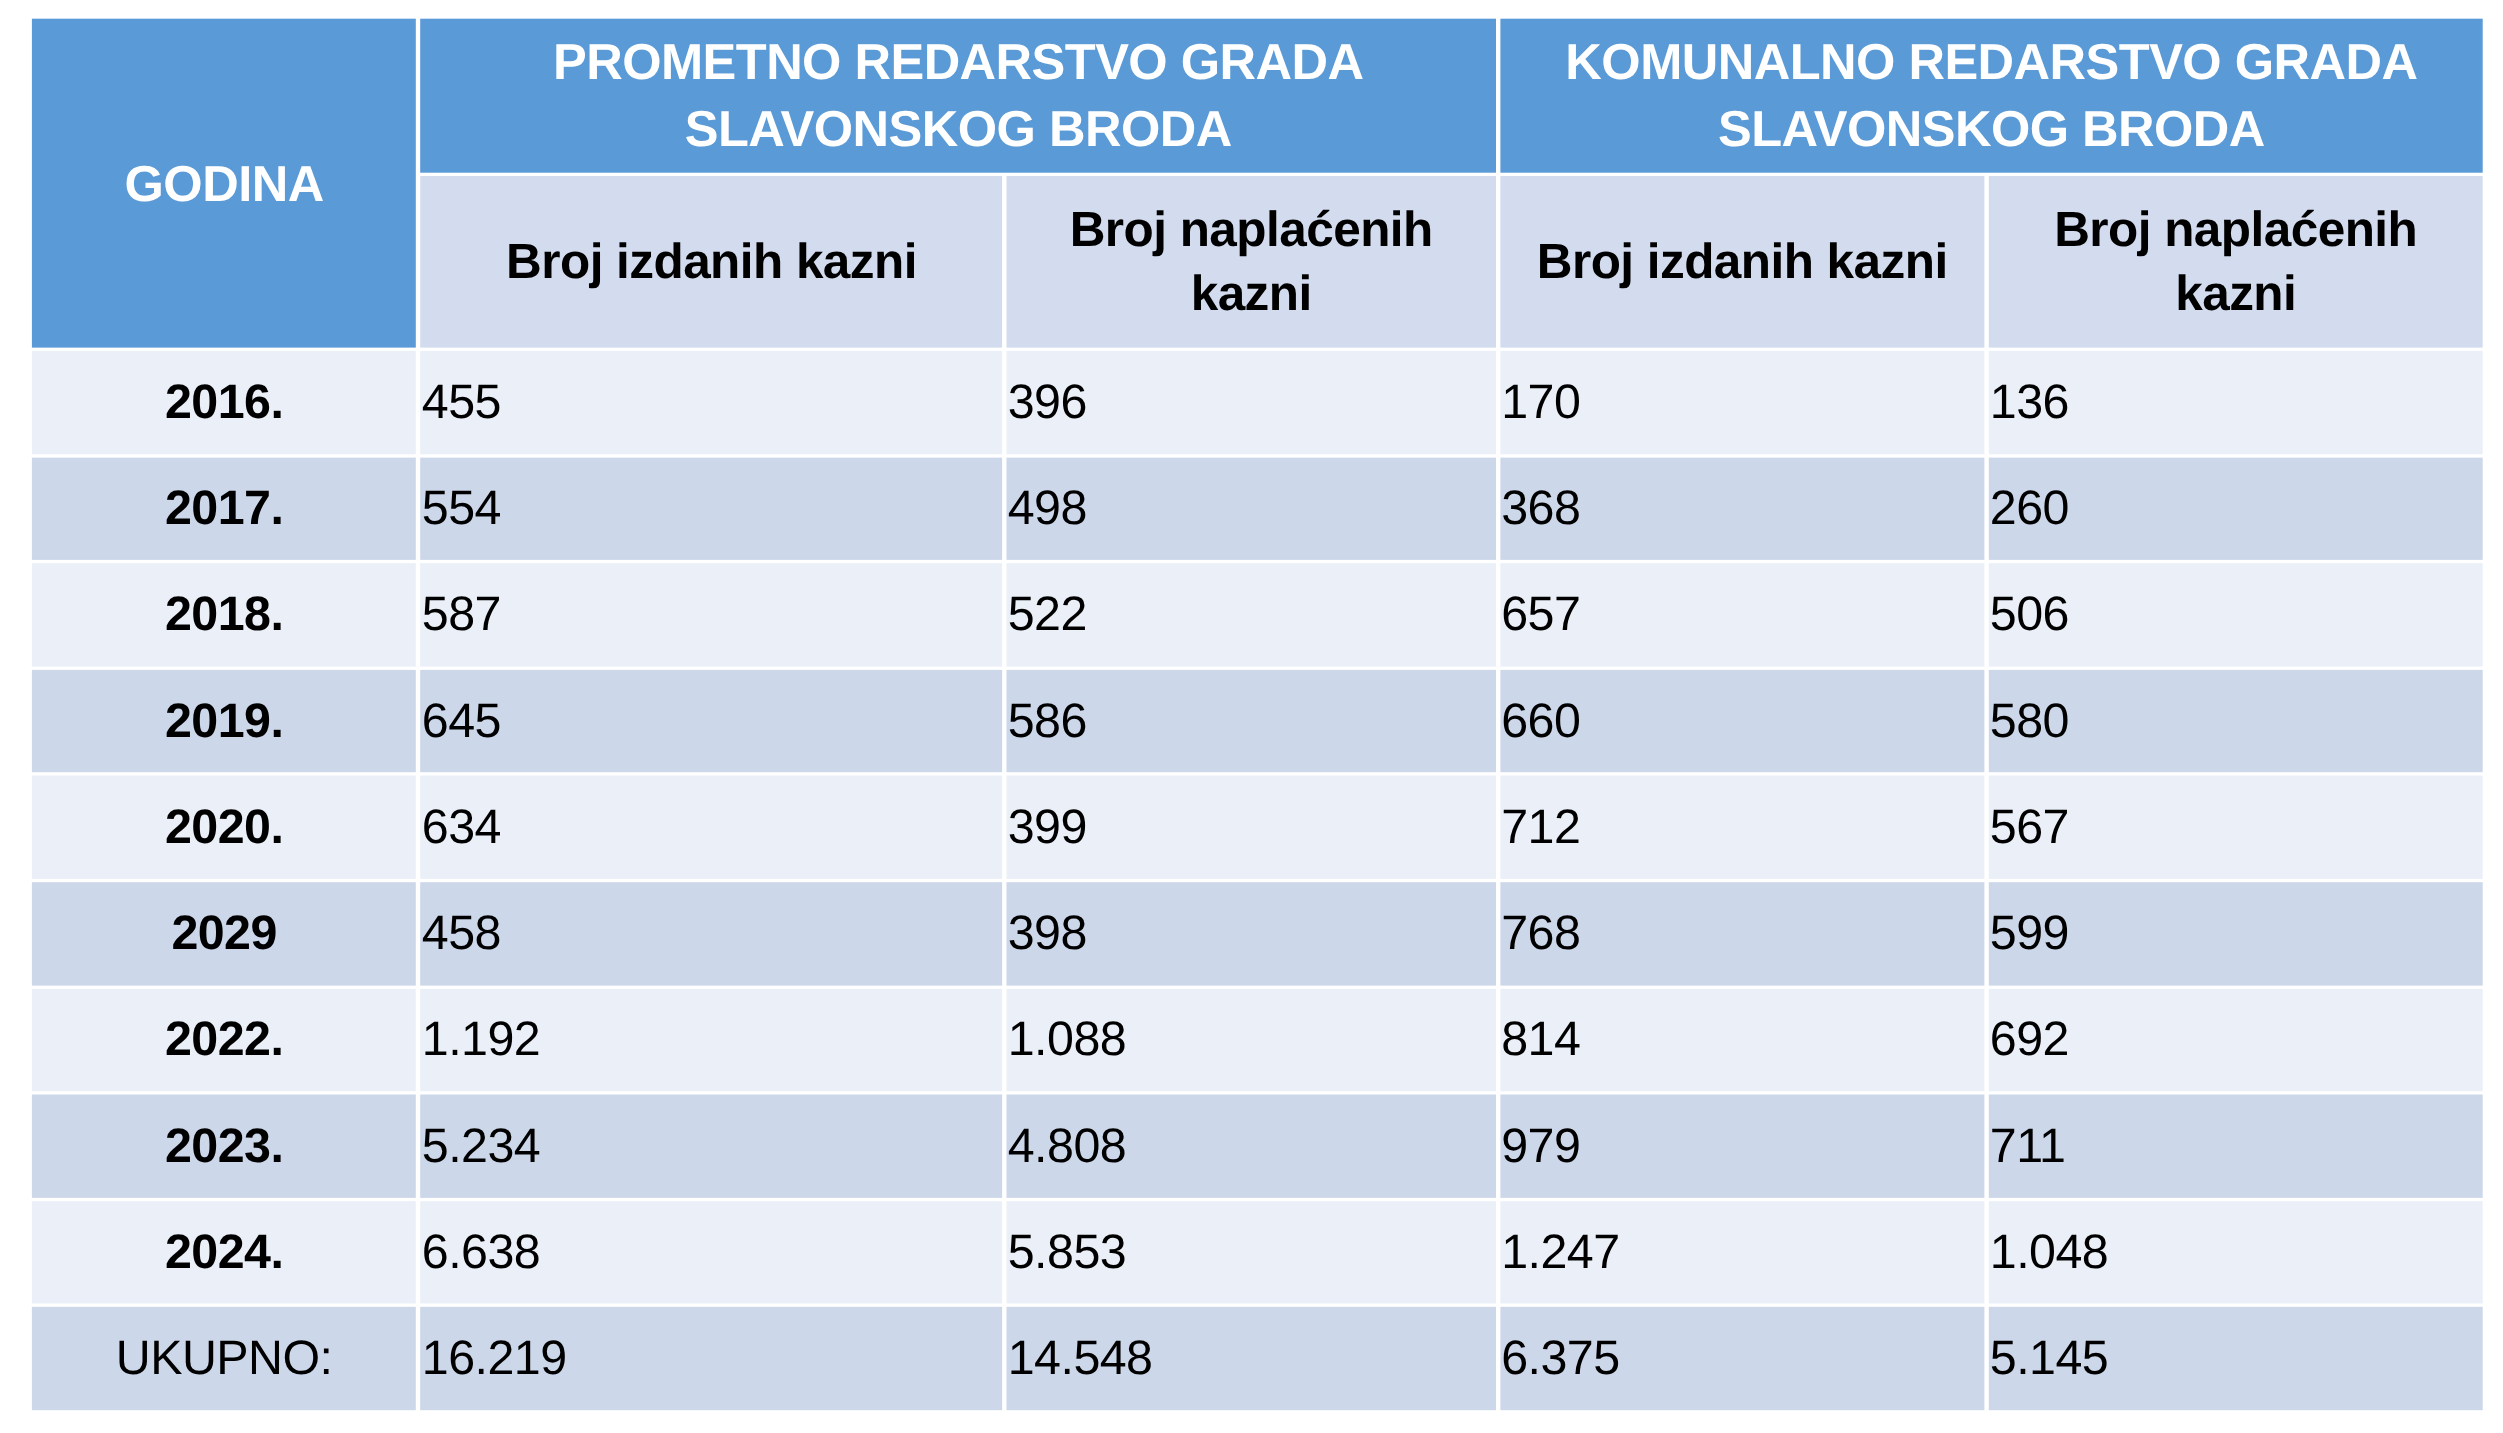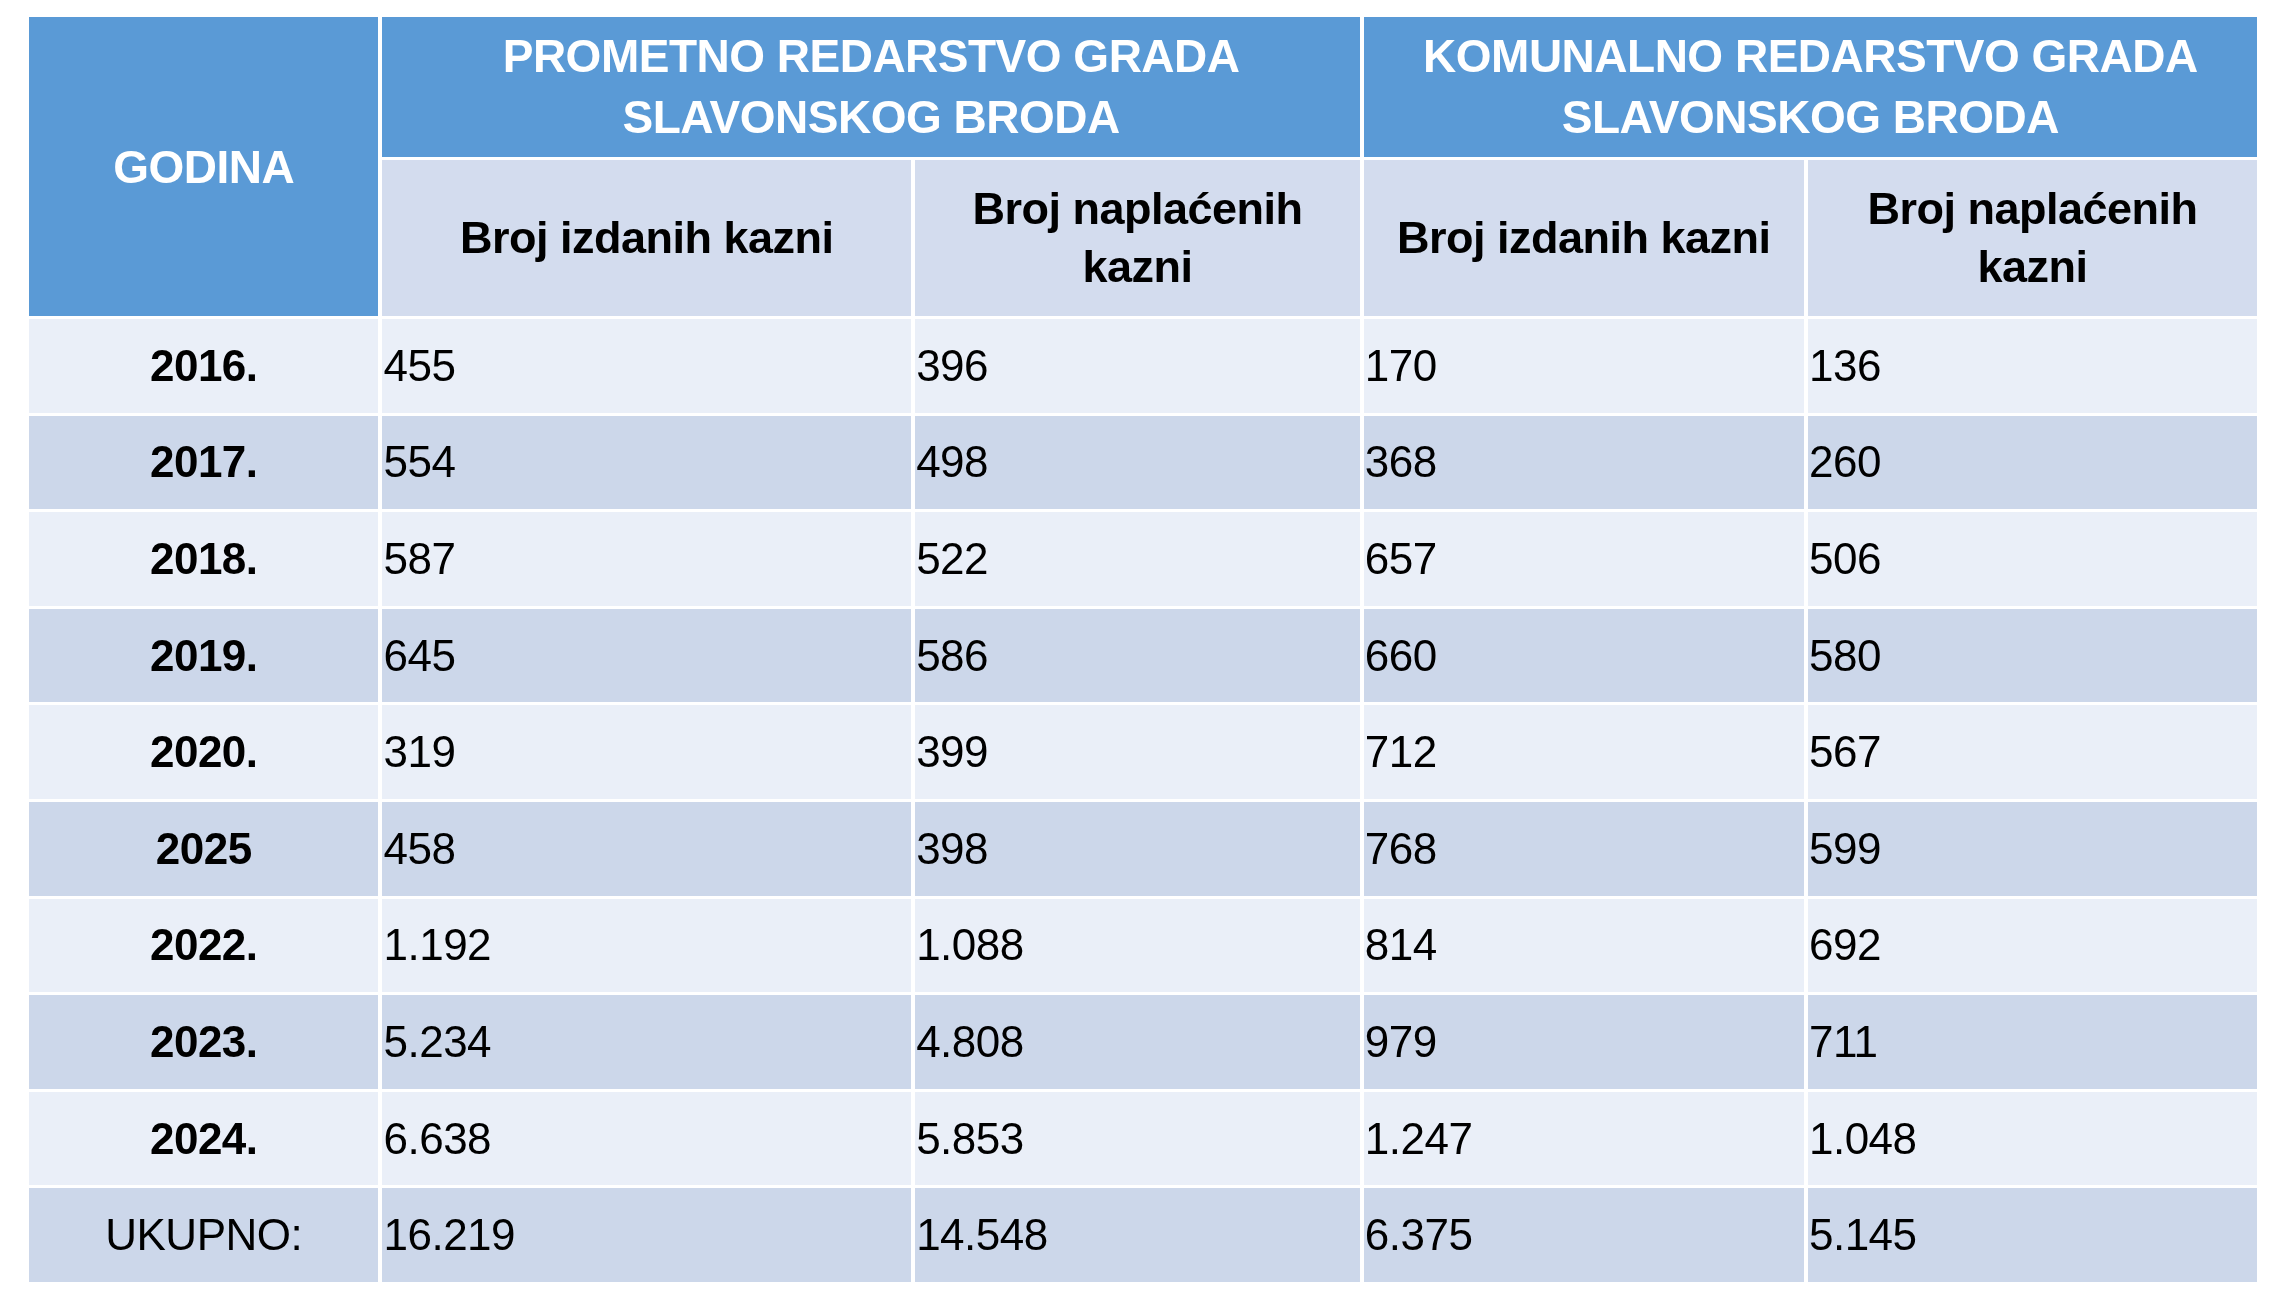--- a/index.html
+++ b/index.html
@@ -123,27 +123,27 @@
       </tr>
       <tr class="dark">
         <th class="year">2019.</th>
         <td>645</td>
         <td>586</td>
         <td>660</td>
         <td>580</td>
       </tr>
       <tr class="light">
         <th class="year">2020.</th>
-        <td>319</td>
+        <td>634</td>
         <td>399</td>
         <td>712</td>
         <td>567</td>
       </tr>
       <tr class="dark">
-        <th class="year">2025</th>
+        <th class="year">2029</th>
         <td>458</td>
         <td>398</td>
         <td>768</td>
         <td>599</td>
       </tr>
       <tr class="light">
         <th class="year">2022.</th>
         <td>1.192</td>
         <td>1.088</td>
         <td>814</td>

